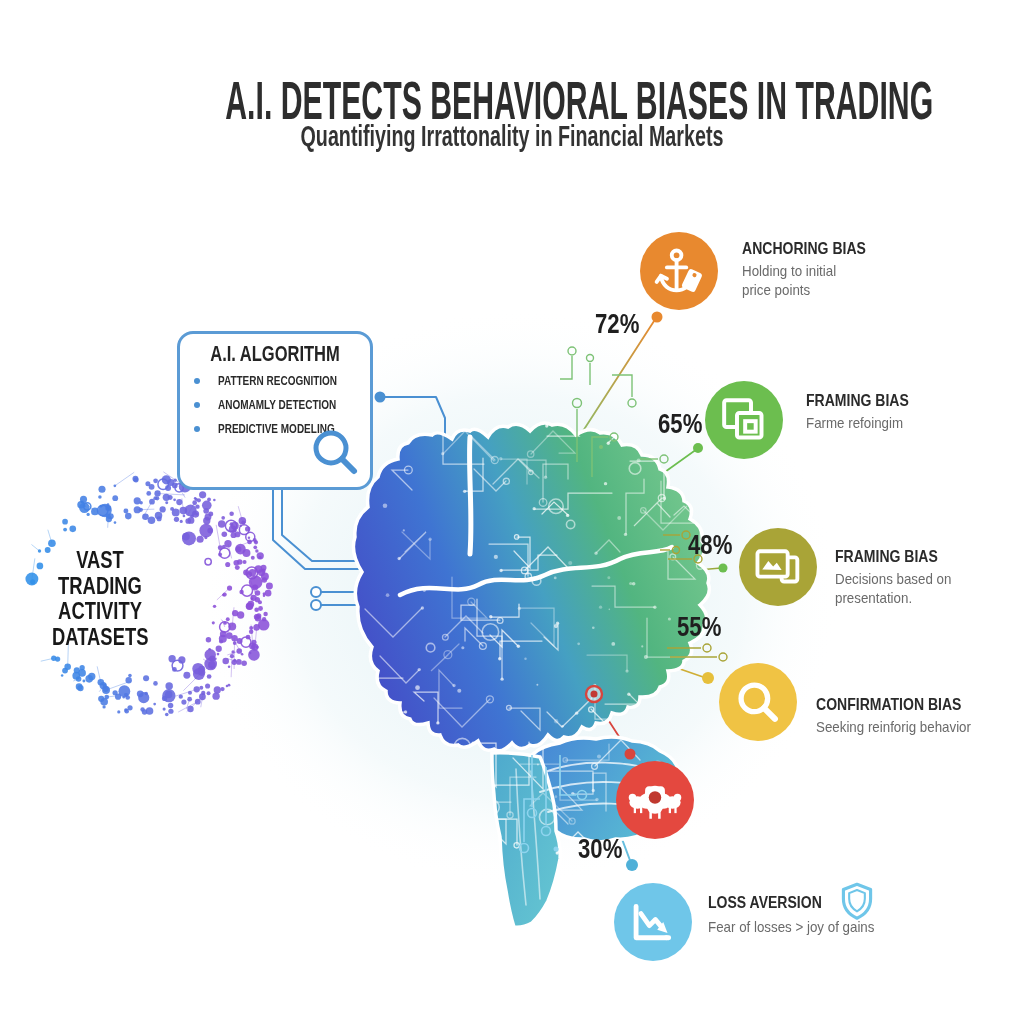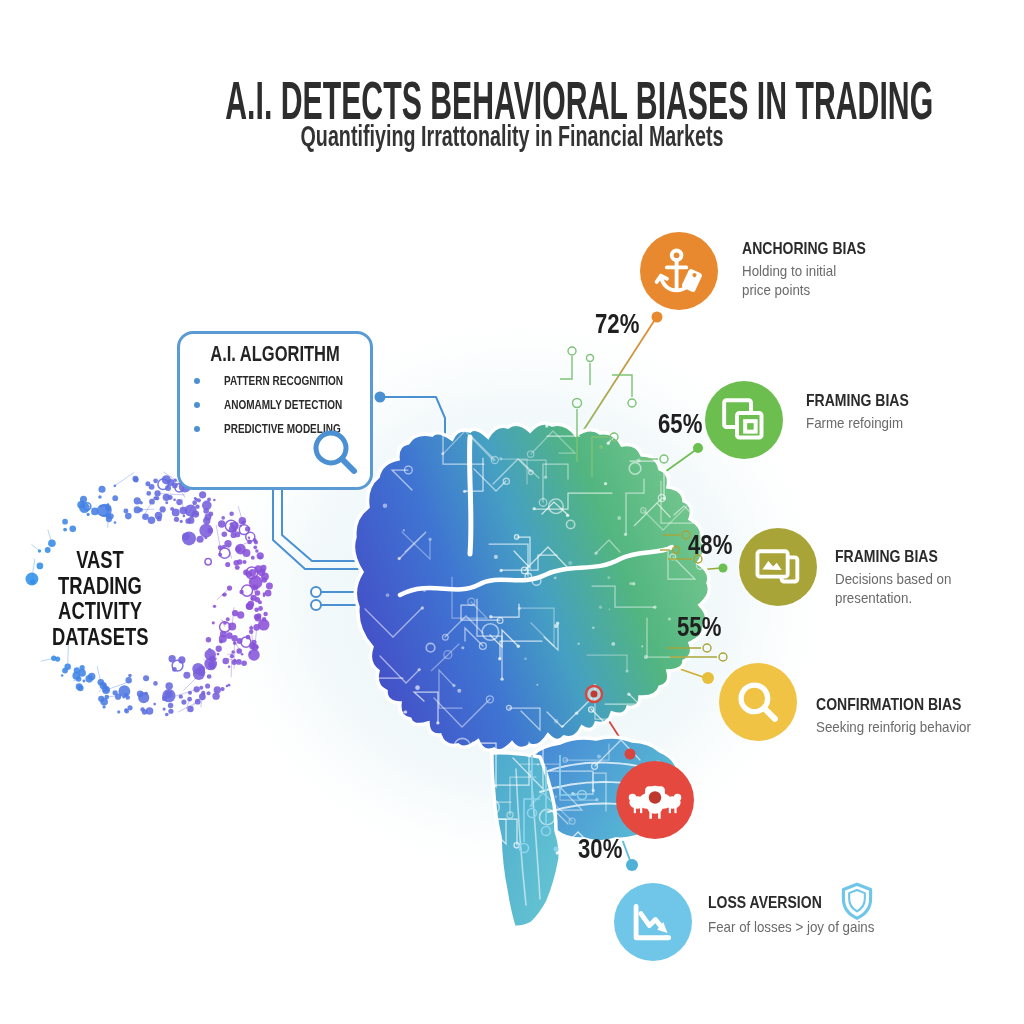--- a/index.html
+++ b/index.html
@@ -13,21 +13,21 @@
     font-size:29px;font-weight:600;color:#333;white-space:nowrap;
     transform:scaleX(.68);transform-origin:50% 50%;}
   .ring-label{position:absolute;left:40px;top:541px;width:120px;z-index:2;text-align:center;
     font-size:23px;font-weight:800;color:#181818;line-height:25.5px;letter-spacing:0px;
     transform:scaleX(.8);transform-origin:50% 50%;}
   .algo-box{position:absolute;left:177px;top:324px;width:196px;height:159px;z-index:3;
     background:#fff;border:3px solid #5b9bd5;border-radius:16px;box-sizing:border-box;}
   .algo-title{position:absolute;left:0;top:7px;width:100%;text-align:center;
     font-size:22px;font-weight:700;color:#242424;white-space:nowrap;
     transform:scaleX(.75);transform-origin:50% 50%;}
-  .algo-row{position:absolute;left:14px;display:flex;align-items:center;gap:24px;}
+  .algo-row{position:absolute;left:14px;display:flex;align-items:center;gap:18px;}
   .algo-dot{width:6px;height:6px;border-radius:50%;background:#4a90d2;flex:0 0 auto;}
   .algo-txt{font-size:12.5px;font-weight:700;color:#2a2a2a;white-space:nowrap;
     transform:scaleX(.8);transform-origin:left 50%;}
   .algo-mag{position:absolute;right:2px;bottom:2px;width:64px;height:64px;}
   .bias-circle{position:absolute;width:78px;height:78px;border-radius:50%;z-index:2;
     display:flex;align-items:center;justify-content:center;}
   .bias-title{position:absolute;z-index:2;font-size:16.5px;font-weight:700;color:#2b2b2b;
     white-space:nowrap;transform:scaleX(.85);transform-origin:left 50%;}
   .bias-desc{position:absolute;z-index:2;font-size:14.5px;font-weight:400;color:#6a6a6a;
     line-height:19px;transform:scaleX(.92);transform-origin:left 50%;}

